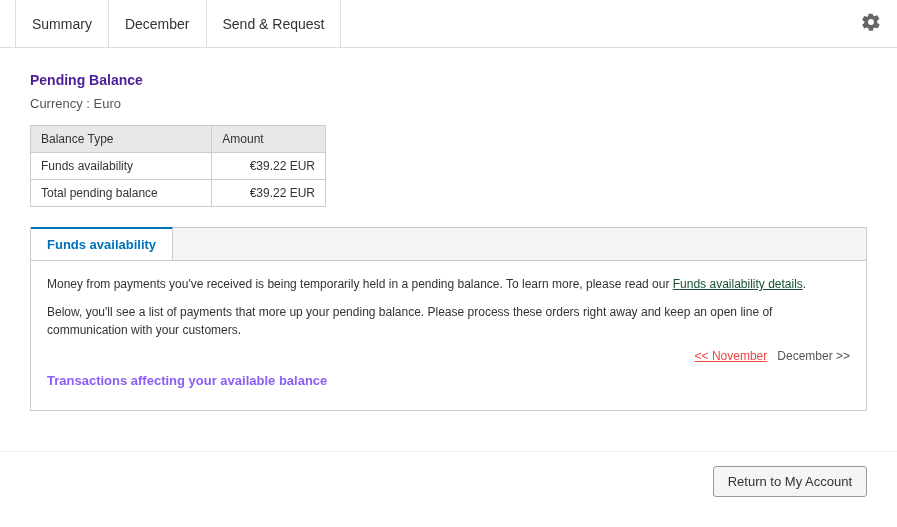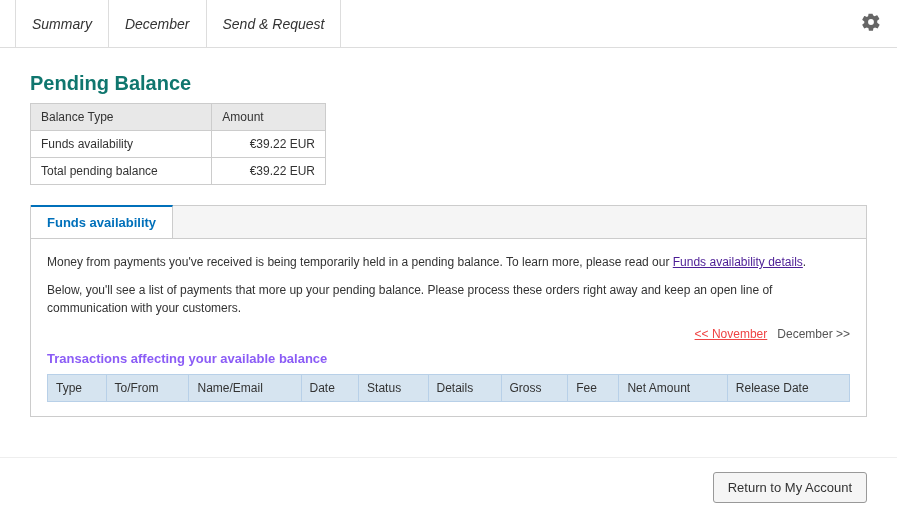--- a/index.html
+++ b/index.html
@@ -17,21 +17,21 @@
     .logo-area {
       display: flex;
       align-items: center;
       margin-right: 20px;
     }
     .logo-pp {
       display: inline-flex;
       align-items: center;
     }
     .logo-pp svg { width: 90px; height: 24px; }
-    nav { display: flex; align-items: flex-end; flex: 1; font-style: italic; }
+    nav { display: flex; align-items: flex-end; flex: 1; }
     .nav-item {
       padding: 0 16px;
       height: 48px;
       display: flex;
       align-items: center;
       font-size: 14px;
       color: #333;
       cursor: pointer;
       border-right: 1px solid #ddd;
       border-left: 1px solid #ddd;
@@ -42,22 +42,22 @@
       cursor: pointer;
       color: #666;
     }
 
     
     .content {
       padding: 24px 30px;
     }
 
     .page-title {
-      color: #0f766e;
-      font-size: 20px;
+      color: #4c1d95;
+      font-size: 14px;
       font-weight: bold;
       margin-bottom: 8px;
     }
 
     .currency-label {
       font-size: 13px;
       color: #555;
       margin-bottom: 14px;
     }
 
@@ -117,21 +117,21 @@
       padding: 14px 16px;
       background: #fff;
     }
     .tab-content p {
       font-size: 12px;
       color: #333;
       line-height: 1.5;
       margin-bottom: 10px;
     }
     .tab-content a {
-      color: #4c1d95;
+      color: #14532d;
     }
 
     
     .pagination-row {
       text-align: right;
       font-size: 12px;
       color: #555;
       margin-bottom: 10px;
     }
     .pagination-row a {
@@ -199,20 +199,21 @@
   </nav>
   <div class="gear-area">
     <svg class="gear-icon-svg" viewBox="0 0 24 24" xmlns="http://www.w3.org/2000/svg">
       <path d="M12 15.5A3.5 3.5 0 0 1 8.5 12 3.5 3.5 0 0 1 12 8.5a3.5 3.5 0 0 1 3.5 3.5 3.5 3.5 0 0 1-3.5 3.5m7.43-2.92c.04-.34.07-.69.07-1.08s-.03-.74-.07-1.08l2.32-1.81c.21-.16.27-.45.14-.69l-2.2-3.81c-.13-.24-.42-.33-.66-.24l-2.74 1.1c-.57-.44-1.18-.8-1.86-1.08L14 2.42C13.96 2.18 13.76 2 13.5 2h-4c-.26 0-.46.18-.5.42l-.41 2.52C8.34 5.22 7.72 5.58 7.16 6.02L4.42 4.92c-.24-.09-.53 0-.66.24l-2.2 3.81c-.14.24-.08.53.14.69l2.32 1.81C3.97 11.26 3.94 11.61 3.94 12s.03.74.07 1.08l-2.32 1.81c-.22.16-.28.45-.14.69l2.2 3.81c.13.24.42.33.66.24l2.74-1.1c.57.44 1.17.8 1.85 1.08l.41 2.52c.04.24.24.42.5.42h4c.26 0 .46-.18.5-.42l.41-2.52c.68-.28 1.29-.64 1.86-1.08l2.74 1.1c.24.09.53 0 .66-.24l2.2-3.81c.13-.24.07-.53-.14-.69l-2.32-1.81z"></path>
     </svg>
   </div>
 </div>
 
 <div class="content">
   <div class="page-title">Pending Balance</div>
+  <div class="currency-label">Currency : Euro</div>
 
   <table class="balance-table">
     <thead>
       <tr>
         <th>Balance Type</th>
         <th>Amount</th>
       </tr>
     </thead>
     <tbody>
       <tr>
@@ -240,38 +241,19 @@
       <p>Below, you'll see a list of payments that more up your pending balance. Please process these orders right away and keep an open line of communication with your customers.</p>
 
       <div class="pagination-row">
         <a href="#"><span>&lt;&lt; November</span></a>
         &nbsp;
         <span>December &gt;&gt;</span>
       </div>
 
       <div class="transactions-title">Transactions affecting your available balance</div>
 
-      <table class="trans-table">
-        <thead>
-          <tr>
-            <th>Type</th>
-            <th>To/From</th>
-            <th>Name/Email</th>
-            <th>Date</th>
-            <th>Status</th>
-            <th>Details</th>
-            <th>Gross</th>
-            <th>Fee</th>
-            <th>Net Amount</th>
-            <th>Release Date</th>
-          </tr>
-        </thead>
-        <tbody>
-          
-        </tbody>
-      </table>
     </div>
   </div>
 </div>
 
 <div class="footer-bar">
   <button class="return-btn">Return to My Account</button>
 </div>
 
 </body></html>

